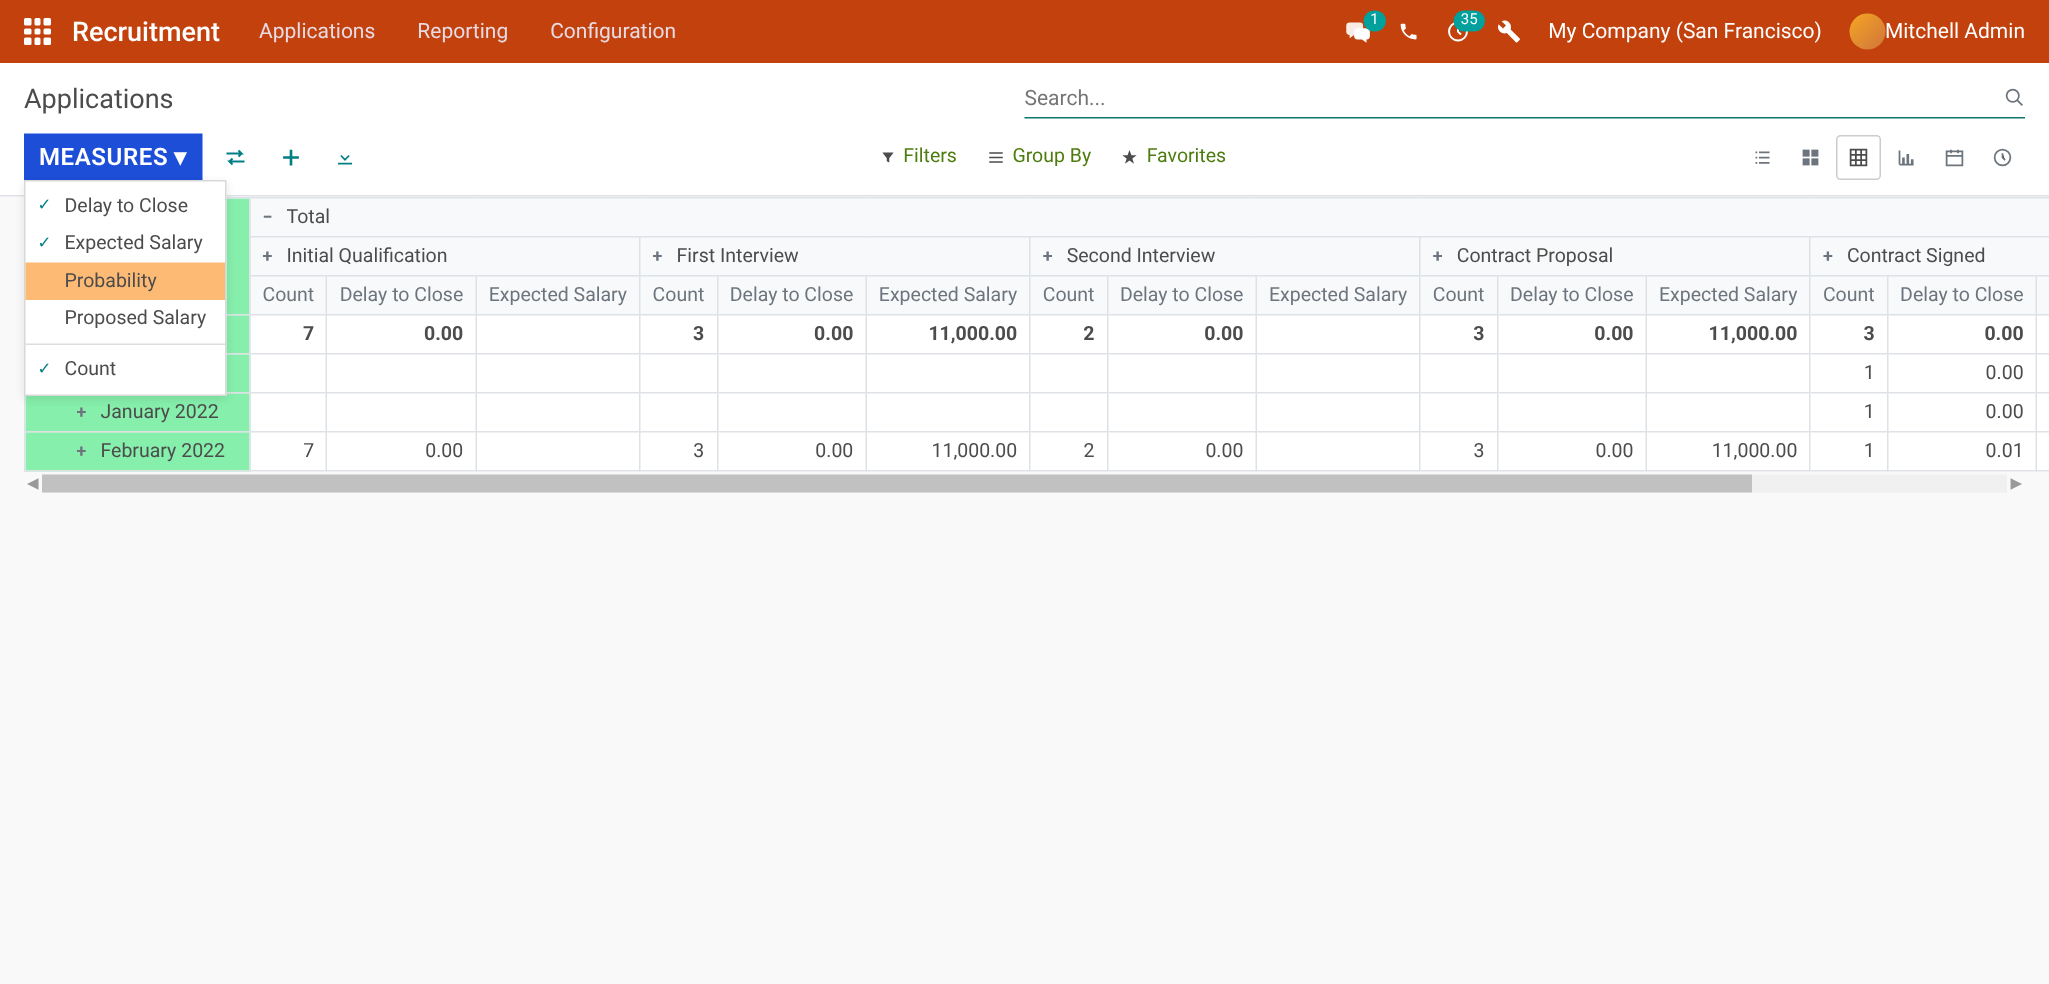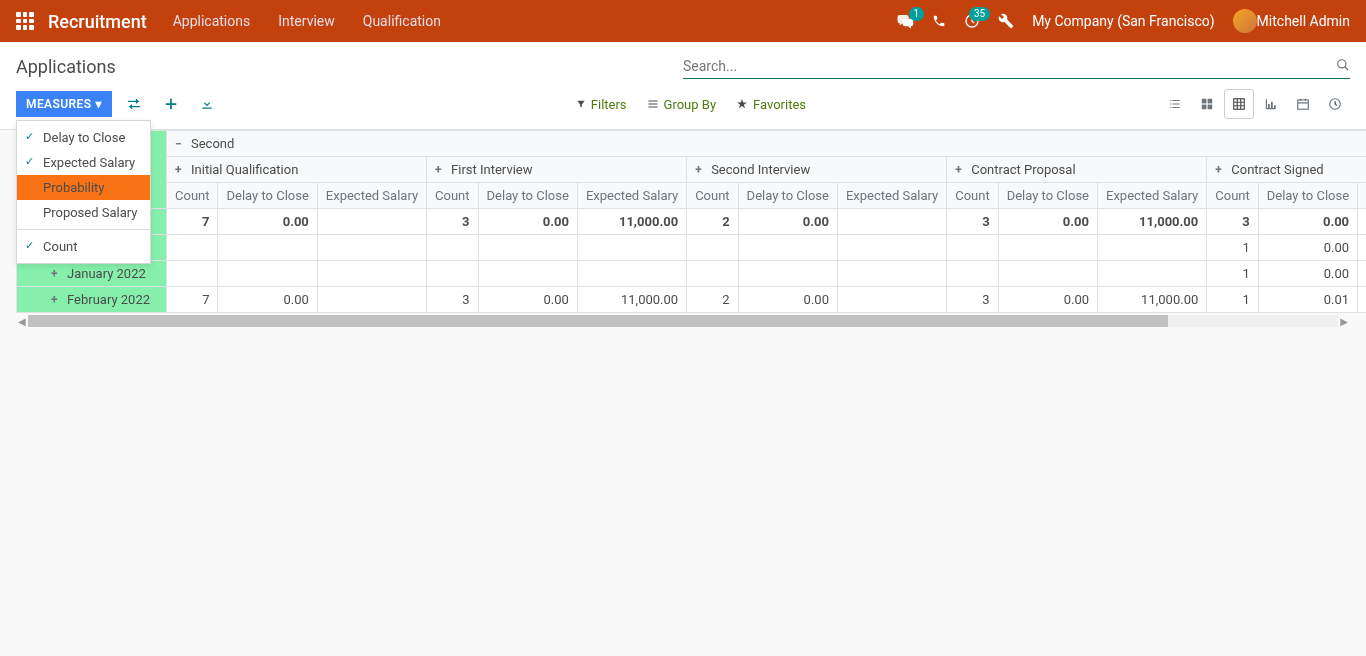--- a/index.html
+++ b/index.html
@@ -21,33 +21,33 @@
 
 .control-panel { background: #fff; padding: 12px 16px 0 16px; border-bottom: 1px solid #dee2e6; }
 .cp-top { display: flex; align-items: center; }
 .breadcrumb { font-size: 18px; color: #4c4c4c; flex: 0 0 50%; }
 .search-area { flex: 1; display: flex; border-bottom: 1px solid #0f766e; padding: 4px 0; align-items: flex-start; }
 .search-area input { border: none; outline: none; flex: 1; font-size: 14px; color: #6c757d; }
 .search-area .search-icon { color: #6c757d; cursor: pointer; }
 
 .cp-bottom { display: flex; align-items: center; padding: 10px 0; }
 .cp-left { display: flex; align-items: center; gap: 6px; }
-.meas-btn { background: #3b82f6; color: #fff; border: none; padding: 6px 10px; font-size: 12px; font-weight: 600; letter-spacing: 0.4px; cursor: pointer; display: flex; align-items: flex-start; gap: 4px; }
+.meas-btn { background: #1d4ed8; color: #fff; border: none; padding: 6px 10px; font-size: 16px; font-weight: 600; letter-spacing: 0.4px; cursor: pointer; display: flex; align-items: flex-start; gap: 4px; }
 .link-btn { color: #017E84; background: none; border: none; padding: 6px 10px; font-size: 12px; font-weight: 600; letter-spacing: 0.4px; cursor: pointer; }
 .tool-icon { color: #017E84; padding: 6px 8px; cursor: pointer; }
 .cp-mid { flex: 1; display: flex; justify-content: center; gap: 20px; }
 .filter-btn { color: #4d7c0f; cursor: pointer; font-size: 13px; display: flex; align-items: center; gap: 5px; }
 .cp-right { display: flex; gap: 2px; }
 .view-btn { width: 30px; height: 30px; display: flex; align-items: center; justify-content: center; border: 1px solid transparent; color: #6c757d; cursor: pointer; }
 .view-btn.active { border-color: #ccc; background: #fff; color: #4c4c4c; border-radius: 3px; }
 
 
 .dropdown { position: absolute; top: 120px; left: 16px; background: #fff; border: 1px solid #d8d8d8; width: 135px; box-shadow: 0 2px 6px rgba(0,0,0,0.1); z-index: 100; padding: 4px 0; }
 .dropdown-item { padding: 5px 10px 5px 26px; font-size: 13px; cursor: pointer; position: relative; color: #4c4c4c; }
-.dropdown-item.hover { background: #f97316; }
+.dropdown-item.hover { background: #fdba74; }
 .dropdown-item.checked::before { content: "✓"; position: absolute; left: 8px; color: #017E84; font-size: 11px; }
 .dropdown hr { border: none; border-top: 1px solid #ddd; margin: 4px 0; }
 
 
 .pivot-wrap { padding: 0 16px; overflow-x: auto; position: relative; }
 .pivot { border-collapse: collapse; background: #fff; font-size: 13px; }
 .pivot th, .pivot td { border: 1px solid #dee2e6; padding: 5px 8px; white-space: nowrap; }
 .pivot th { background: #f8f9fa; font-weight: 400; color: #4c4c4c; text-align: left; }
 .pivot .num { text-align: right; }
 .pivot .row-head { background: #86efac; font-weight: 400; padding-left: 10px; }
@@ -73,22 +73,22 @@
       <span></span>
       <span></span>
       <span></span>
       <span></span>
       <span></span>
       <span></span>
   </div>
   <div class="brand">Recruitment</div>
   <div class="nav-menu">
     <a>Applications</a>
-    <a>Interview</a>
-    <a>Qualification</a>
+    <a>Reporting</a>
+    <a>Configuration</a>
   </div>
   <div class="spacer"></div>
   <div class="right">
     <div class="icon-btn">
       <svg width="18" height="16" viewBox="0 0 24 20">
           <path fill="#fff" d="M4 2h10a3 3 0 013 3v5a3 3 0 01-3 3H9l-4 3v-3a3 3 0 01-3-3V5a3 3 0 013-3z" opacity=".9"></path>
           <path fill="#fff" d="M12 7h8a3 3 0 013 3v4a3 3 0 01-3 3v3l-4-3h-4a3 3 0 01-3-3v-4a3 3 0 013-3z"></path>
         </svg>
       <span class="badge">1</span>
     </div>
@@ -231,21 +231,21 @@
     </div>
   <hr>
   <div class="dropdown-item checked">Count</div>
 </div>
 
 <div class="pivot-wrap">
   <table class="pivot">
     <thead>
       <tr>
         <th rowspan="3" class="row-head" style="width:150px;min-width:150px;"></th>
-        <th colspan="16"><span class="expand">−</span><span>Second</span></th>
+        <th colspan="16"><span class="expand">−</span><span>Total</span></th>
 
       </tr>
       <tr id="col-row">
           <th colspan="3"><span class="expand">+</span>Initial Qualification</th>
           <th colspan="3"><span class="expand">+</span>First Interview</th>
           <th colspan="3"><span class="expand">+</span>Second Interview</th>
           <th colspan="3"><span class="expand">+</span>Contract Proposal</th>
           <th colspan="3"><span class="expand">+</span>Contract Signed</th>
         </tr>
       <tr class="sub-head" id="sub-row">

